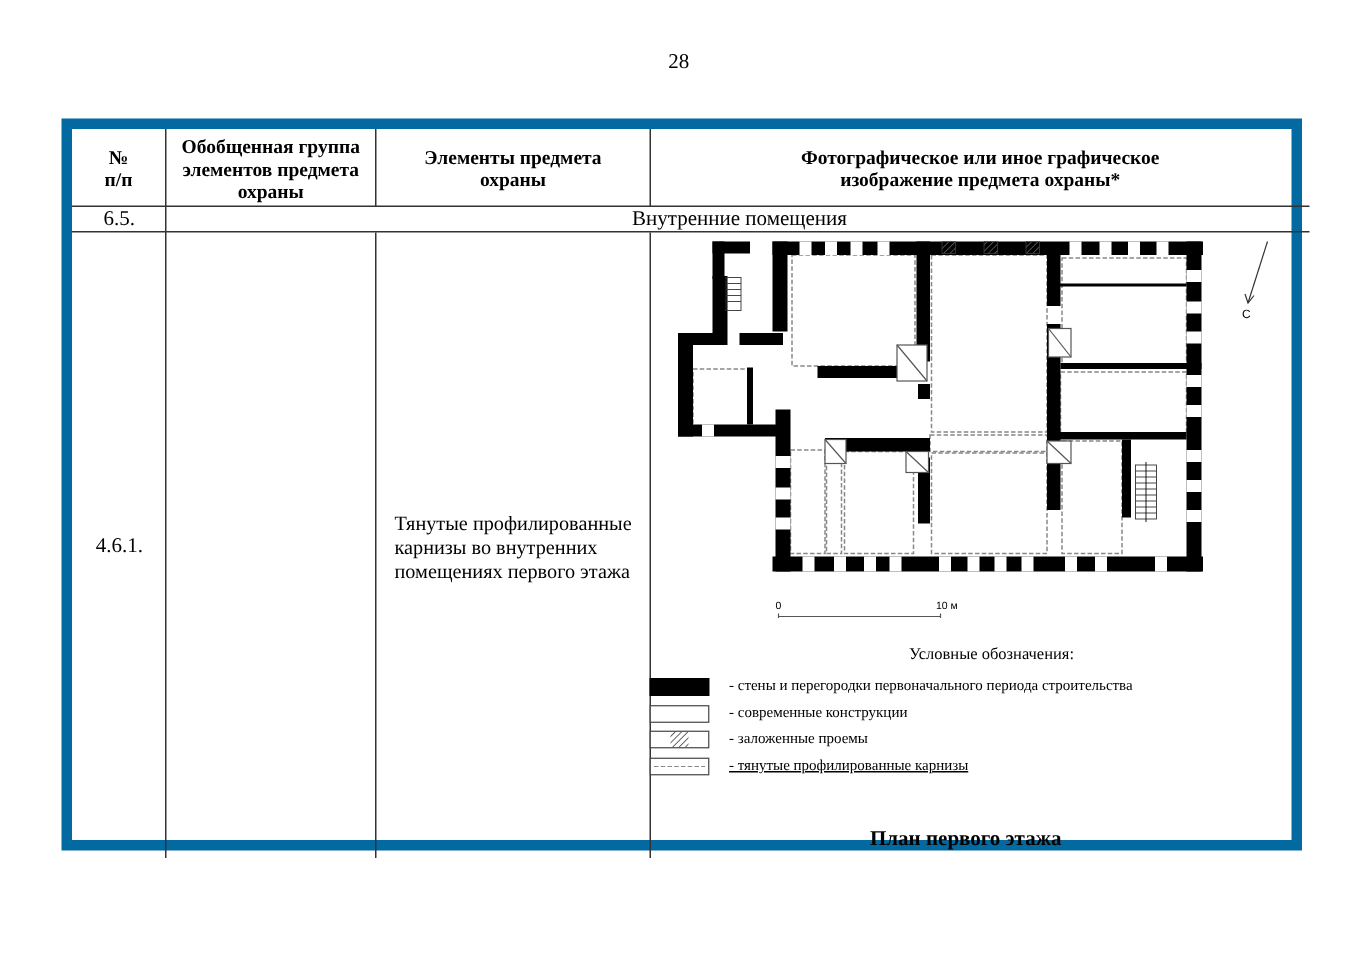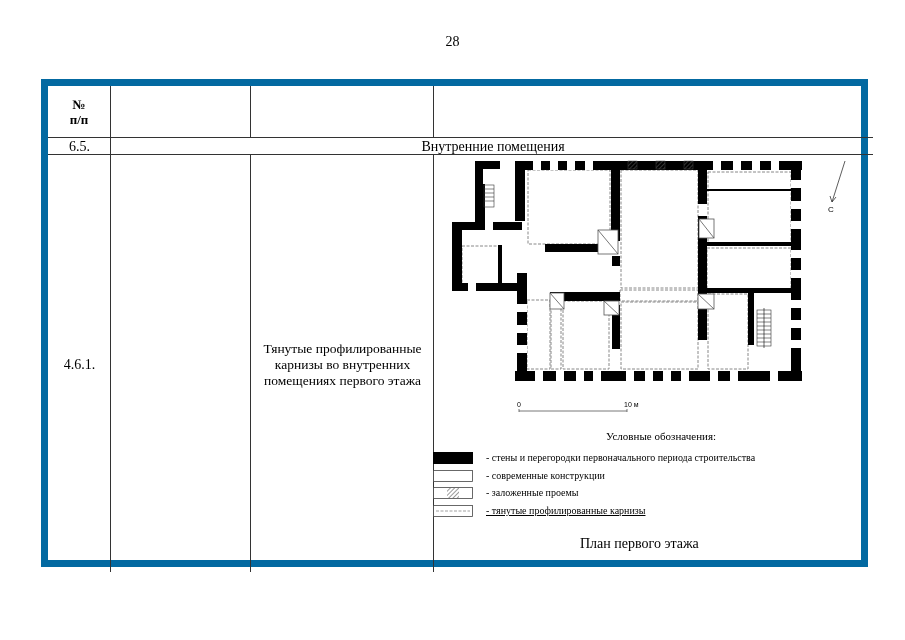--- a/index.html
+++ b/index.html
@@ -14,47 +14,50 @@
   .hdr { position: absolute; top: 0; height: 52px; display: flex; align-items: center;
          justify-content: center; text-align: center; font-weight: bold; font-size: 13px;
          line-height: 15px; box-sizing: border-box; }
   .section-num { position: absolute; left: 0; top: 52px; width: 63px; height: 17px;
                  text-align: center; font-size: 14px; line-height: 17px; }
   .section-title { position: absolute; left: 63px; top: 52px; width: 764px; height: 17px;
                    text-align: center; font-size: 14px; line-height: 17px; }
   .row-num { position: absolute; left: 0; top: 69px; width: 63px; height: 419px;
              display: flex; align-items: center; justify-content: center; font-size: 14px; }
   .row-elem { position: absolute; left: 203px; top: 69px; width: 183px; height: 419px;
-              display: flex; align-items: center; justify-content: center; text-align: center;
+              display: flex; align-items: center; justify-content: center; 
               font-size: 13.5px; line-height: 16px; padding: 0 12px; box-sizing: border-box; }
   .plan { position: absolute; left: 0; top: 0; }
   .scale-label { position: absolute; font-family: "Liberation Sans", sans-serif; font-size: 7px; }
   .legend-title { position: absolute; left: 606px; top: 430px; font-size: 11px; }
   .legend-item { position: absolute; left: 432px; height: 13px; display: flex; align-items: center; }
   .legend-text { font-size: 10px; }
-  .plan-caption { position: absolute; left: 580px; top: 536px; font-size: 14px; }
+  .plan-caption { position: absolute; left: 580px; top: 552px; font-size: 14px; font-weight: bold; }
   .compass-c { position: absolute; left: 828px; top: 205px; font-family: "Liberation Sans", sans-serif; font-size: 8px; }
 </style>
 </head>
 <body>
 
 <div class="page-number">28</div>
 
 <div class="tbl">
 
   <div class="vline" style="left:62px; top:0; height:486px;"></div>
   <div class="vline" style="left:202px; top:0; height:52px;"></div>
   <div class="vline" style="left:202px; top:69px; height:417px;"></div>
   <div class="vline" style="left:385px; top:0; height:52px;"></div>
   <div class="vline" style="left:385px; top:69px; height:417px;"></div>
 
   <div class="hline" style="left:0; top:51px; width:825px;"></div>
   <div class="hline" style="left:0; top:68px; width:825px;"></div>
 
   <div class="hdr" style="left:0; width:62px; padding:0 18px;">№ п/п</div>
+  <div class="hdr" style="left:63px; width:139px; padding:0 6px;">Обобщенная группа элементов предмета охраны</div>
+  <div class="hdr" style="left:203px; width:182px; padding:0 28px;">Элементы предмета охраны</div>
+  <div class="hdr" style="left:386px; width:439px; padding:0 80px;">Фотографическое или иное графическое изображение предмета охраны*</div>
 
   <div class="section-num">6.5.</div>
   <div class="section-title">Внутренние помещения</div>
 
   <div class="row-num">4.6.1.</div>
   <div class="row-elem">Тянутые профилированные карнизы во внутренних помещениях первого этажа</div>
 </div>
 
 <svg class="plan" width="905" height="640" viewBox="0 0 905 640">
   <defs>

